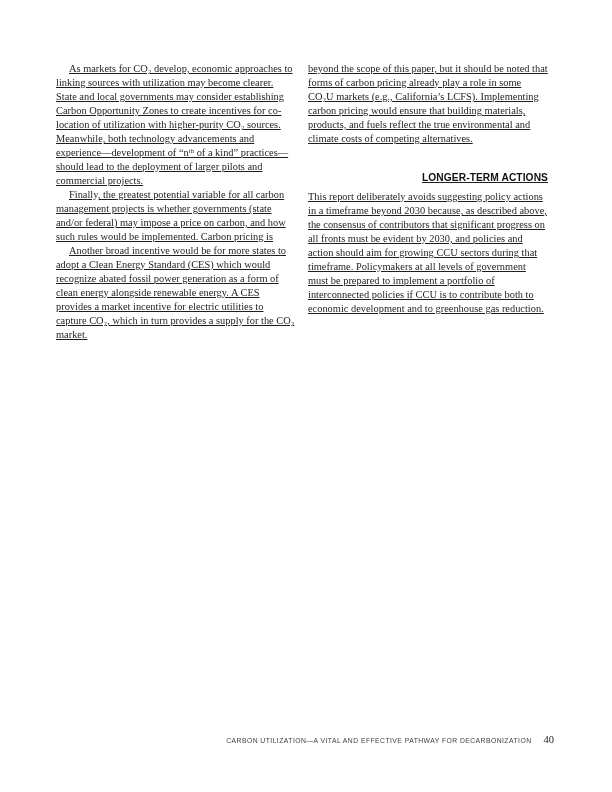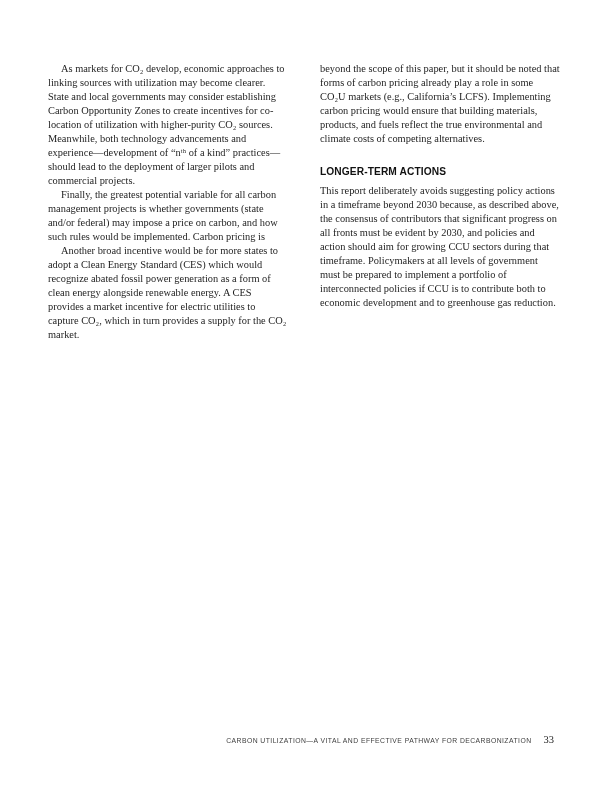--- a/index.html
+++ b/index.html
@@ -10,44 +10,46 @@
     width: 612px;
     height: 792px;
     background: #ffffff;
     position: relative;
     overflow: hidden;
     font-family: "Liberation Serif", serif;
     color: #1e1e1e;
   }
   .columns {
     position: absolute;
-    left: 48px;
+    left: 56px;
     top: 62px;
     display: flex;
-    gap: 32px;
+    gap: 12px;
+    text-decoration: underline;
   }
   .col {
     width: 240px;
   }
   .col p {
     margin: 0;
     font-size: 10.4px;
     line-height: 14px;
     text-align: left;
   }
   .col p.indent {
     text-indent: 13px;
   }
   .section-heading {
     font-family: "Liberation Sans", sans-serif;
     font-weight: bold;
     font-size: 10.2px;
     letter-spacing: 0.1px;
     color: #111111;
-    margin: 20px 0 7px 0;
+    margin: 26px 0 7px 0;
+    text-align: right;
   }
   .footer {
     position: absolute;
     top: 734px;
     right: 58px;
     display: flex;
     align-items: baseline;
     gap: 12px;
     white-space: nowrap;
   }
@@ -74,14 +76,14 @@
   </div>
   <div class="col">
     <p>beyond the scope of this paper, but it should be noted that forms of carbon pricing already play a role in some CO₂U markets (e.g., California’s LCFS). Implementing carbon pricing would ensure that building materials, products, and fuels reflect the true environmental and climate costs of competing alternatives.</p>
     <h2 class="section-heading">LONGER-TERM ACTIONS</h2>
     <p>This report deliberately avoids suggesting policy actions in a timeframe beyond 2030 because, as described above, the consensus of contributors that significant progress on all fronts must be evident by 2030, and policies and action should aim for growing CCU sectors during that timeframe. Policymakers at all levels of government must be prepared to implement a portfolio of interconnected policies if CCU is to contribute both to economic development and to greenhouse gas reduction.</p>
   </div>
 </div>
 
 <div class="footer">
   <span class="running-title">CARBON UTILIZATION—A VITAL AND EFFECTIVE PATHWAY FOR DECARBONIZATION</span>
-  <span class="page-number">33</span>
+  <span class="page-number">40</span>
 </div>
 
 </body></html>

